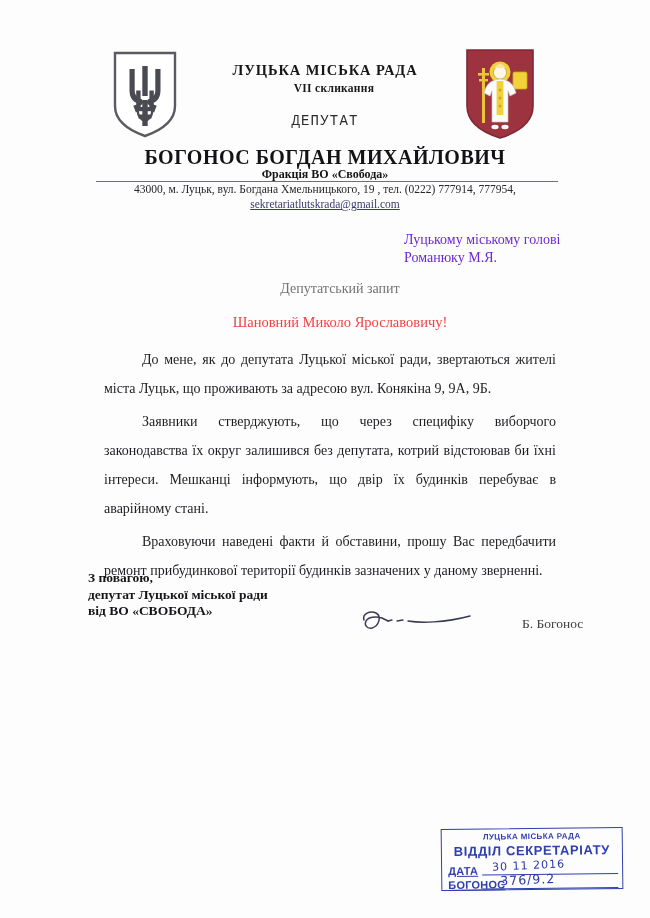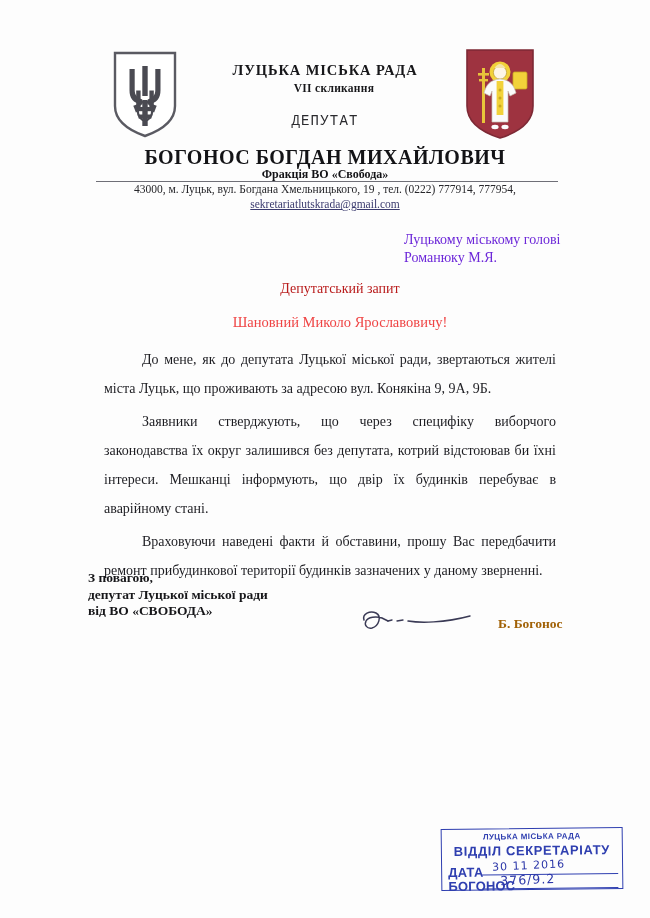--- a/index.html
+++ b/index.html
@@ -150,21 +150,21 @@
   }
 
   
   .doc-kind {
     position: absolute;
     left: 160px;
     top: 281px;
     width: 360px;
     text-align: center;
     font-size: 14px;
-    color: #b91c1c;
+    color: #737373;
   }
   .salutation {
     position: absolute;
     left: 150px;
     top: 314px;
     width: 380px;
     text-align: center;
     font-size: 14.5px;
     color: #ef4444;
   }
@@ -193,25 +193,25 @@
     position: absolute;
     left: 88px;
     top: 570px;
     font-weight: bold;
     font-size: 13.5px;
     line-height: 16.5px;
     color: #17171a;
   }
   .sign-name {
     position: absolute;
-    left: 498px;
+    left: 522px;
     top: 616px;
-    font-weight: bold;
+    font-weight: normal;
     font-size: 13.5px;
-    color: #a16207;
+    color: #404040;
   }
   .signature-mark {
     position: absolute;
     left: 358px;
     top: 604px;
     width: 130px;
     height: 34px;
   }
 
   
@@ -251,23 +251,24 @@
     left: 6px;
     width: 170px;
     height: 15px;
   }
   .stamp-row.r1 { top: 32px; }
   .stamp-row.r2 { top: 46px; }
   .stamp-label {
     position: absolute;
     left: 0;
     top: 3px;
-    font-size: 13px;
+    font-size: 11px;
     font-weight: bold;
     letter-spacing: 0.2px;
+    text-decoration: underline;
   }
   .stamp-underline {
     position: absolute;
     left: 34px;
     right: 0;
     bottom: 1px;
     height: 1px;
     background: #2f3fb0;
   }
   .stamp-hand {

